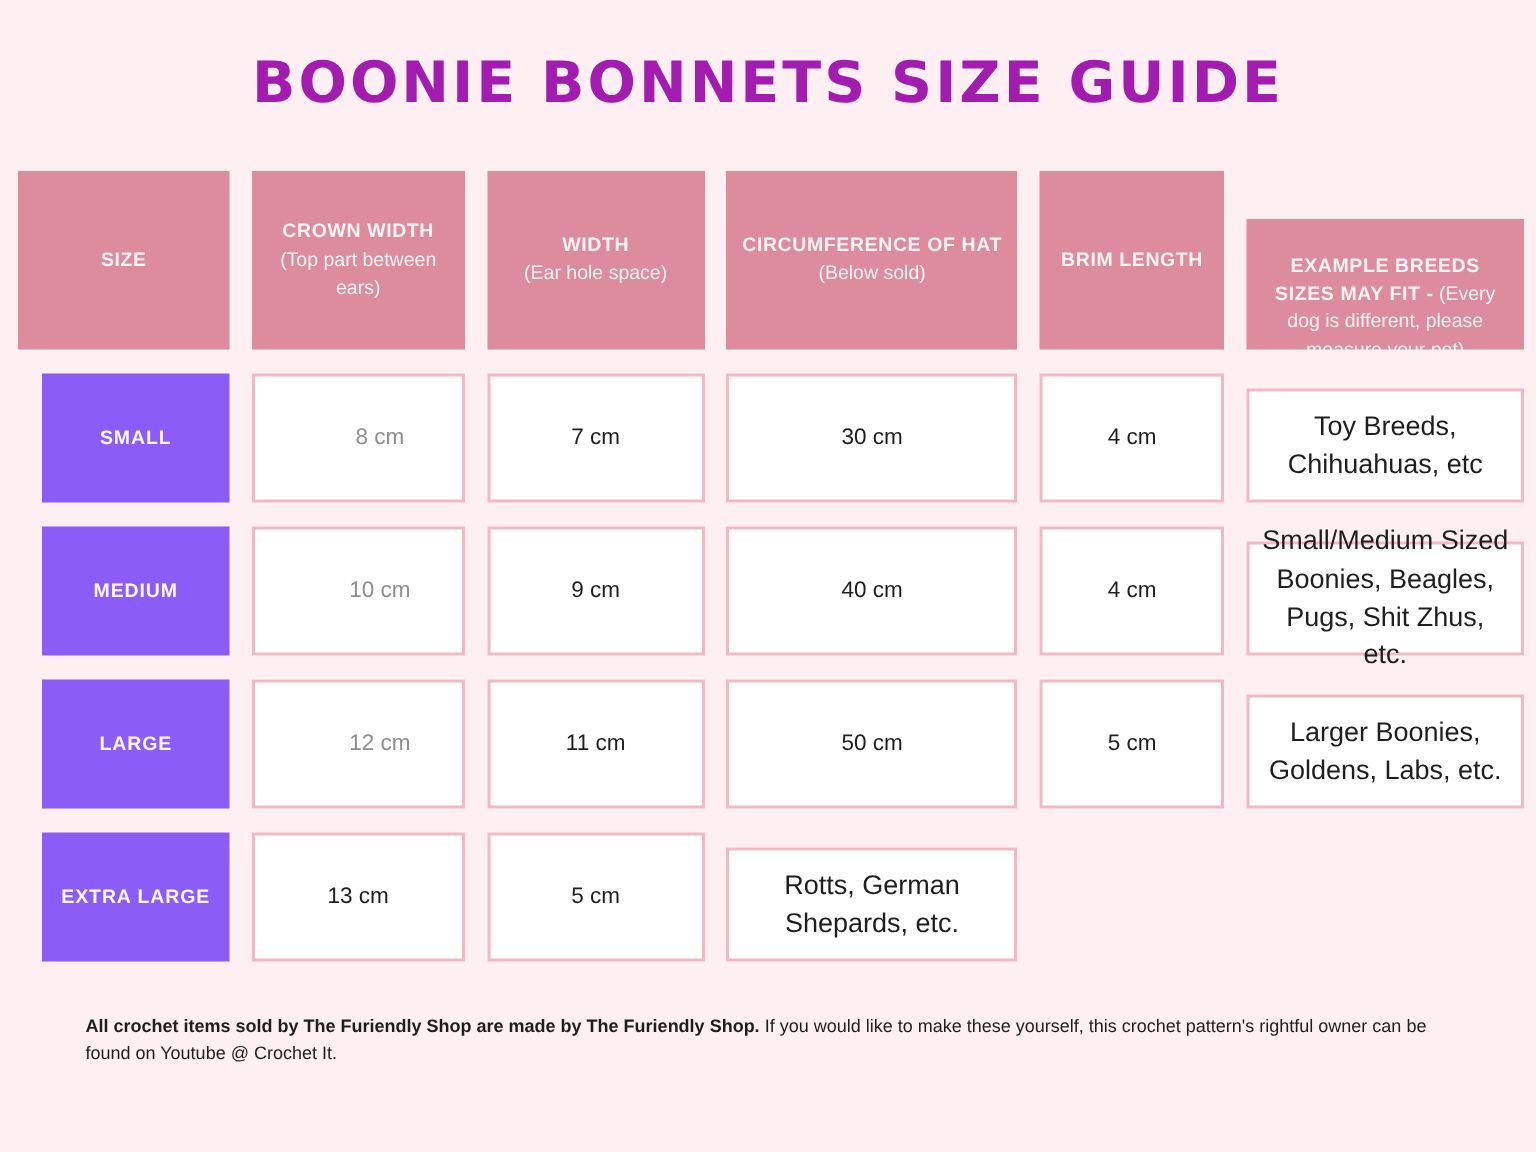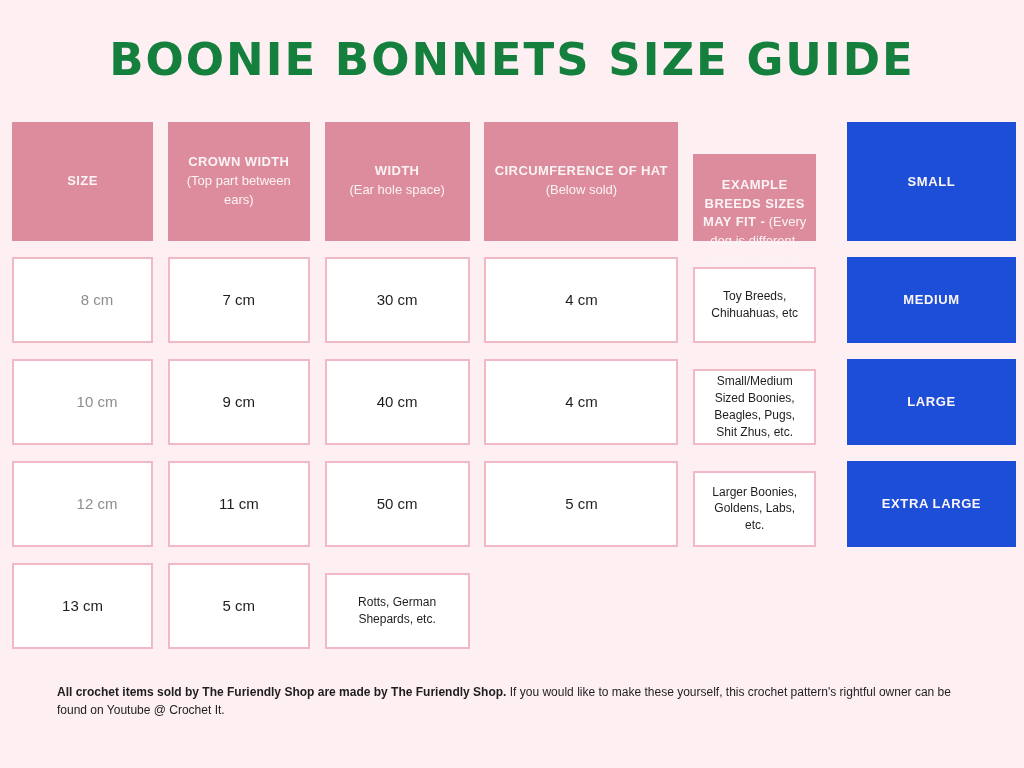--- a/index.html
+++ b/index.html
@@ -9,23 +9,23 @@
     font-family: "Liberation Sans", sans-serif;
     overflow: hidden;
   }
   .page { width: 1024px; height: 768px; position: relative; }
 
   .title {
     margin: 34px 0 0 0;
     text-align: center;
     font-family: "DejaVu Sans", sans-serif;
     font-weight: bold;
-    font-size: 45px;
+    font-size: 38px;
     letter-spacing: 2px;
-    color: #15803d;
+    color: #a21caf;
     line-height: 1.15;
   }
 
   .table {
     margin: 36px auto 0 auto;
     width: 1000px;
     display: grid;
     grid-template-columns: 141px 142px 145px 194px 123px 185px;
     grid-template-rows: 119px 86px 86px 86px 86px;
     column-gap: 14.8px;
@@ -44,21 +44,21 @@
     line-height: 1.45;
     padding: 4px 8px;
     box-sizing: border-box;
   }
   .hcell .htitle { font-weight: bold; letter-spacing: 0.4px; display: block; }
   .hcell .hsub { font-weight: normal; display: block; }
   .hcell.inline-sub { display: block; padding-top: 22px; margin-top: 32px; }
   .hcell.inline-sub .htitle, .hcell.inline-sub .hsub { display: inline; }
 
   .rlabel {
-    background: #1d4ed8;
+    background: #8b5cf6;
     color: #fdf6f7;
     font-weight: bold;
     font-size: 13px;
     letter-spacing: 0.6px;
     display: flex;
     align-items: center;
     justify-content: center;
     text-align: center;
     margin-left: 16px;
   }
@@ -70,21 +70,21 @@
     display: flex;
     align-items: center;
     justify-content: center;
     text-align: center;
     font-size: 15px;
     color: #1e1e1e;
     line-height: 1.4;
     padding: 2px 8px;
   }
   .cell.muted { color: #8f8d8e; padding-left: 37px; }
-  .cell.breeds { font-size: 12px; margin-top: 10px; }
+  .cell.breeds { font-size: 18px; margin-top: 10px; }
 
   .footer {
     margin: 34px auto 0 auto;
     max-width: 910px;
     text-align: left;
     font-size: 12px;
     line-height: 1.55;
     color: #1e1e1e;
   }
   .footer strong { font-weight: bold; }
@@ -105,20 +105,23 @@
       <span class="htitle">CROWN WIDTH</span>
       <span class="hsub">(Top part between ears)</span>
     </div>
     <div class="hcell">
       <span class="htitle">WIDTH</span>
       <span class="hsub">(Ear hole space)</span>
     </div>
     <div class="hcell">
       <span class="htitle">CIRCUMFERENCE OF HAT</span>
       <span class="hsub">(Below sold)</span>
+    </div>
+    <div class="hcell">
+      <span class="htitle">BRIM LENGTH</span>
     </div>
     <div class="hcell inline-sub">
       <span class="htitle">EXAMPLE BREEDS SIZES MAY FIT -</span><span class="hsub"> (Every dog is different, please measure your pet)</span>
     </div>
 
     <div class="rlabel">SMALL</div>
     <div class="cell muted">8 cm</div>
     <div class="cell">7 cm</div>
     <div class="cell">30 cm</div>
     <div class="cell">4 cm</div>

